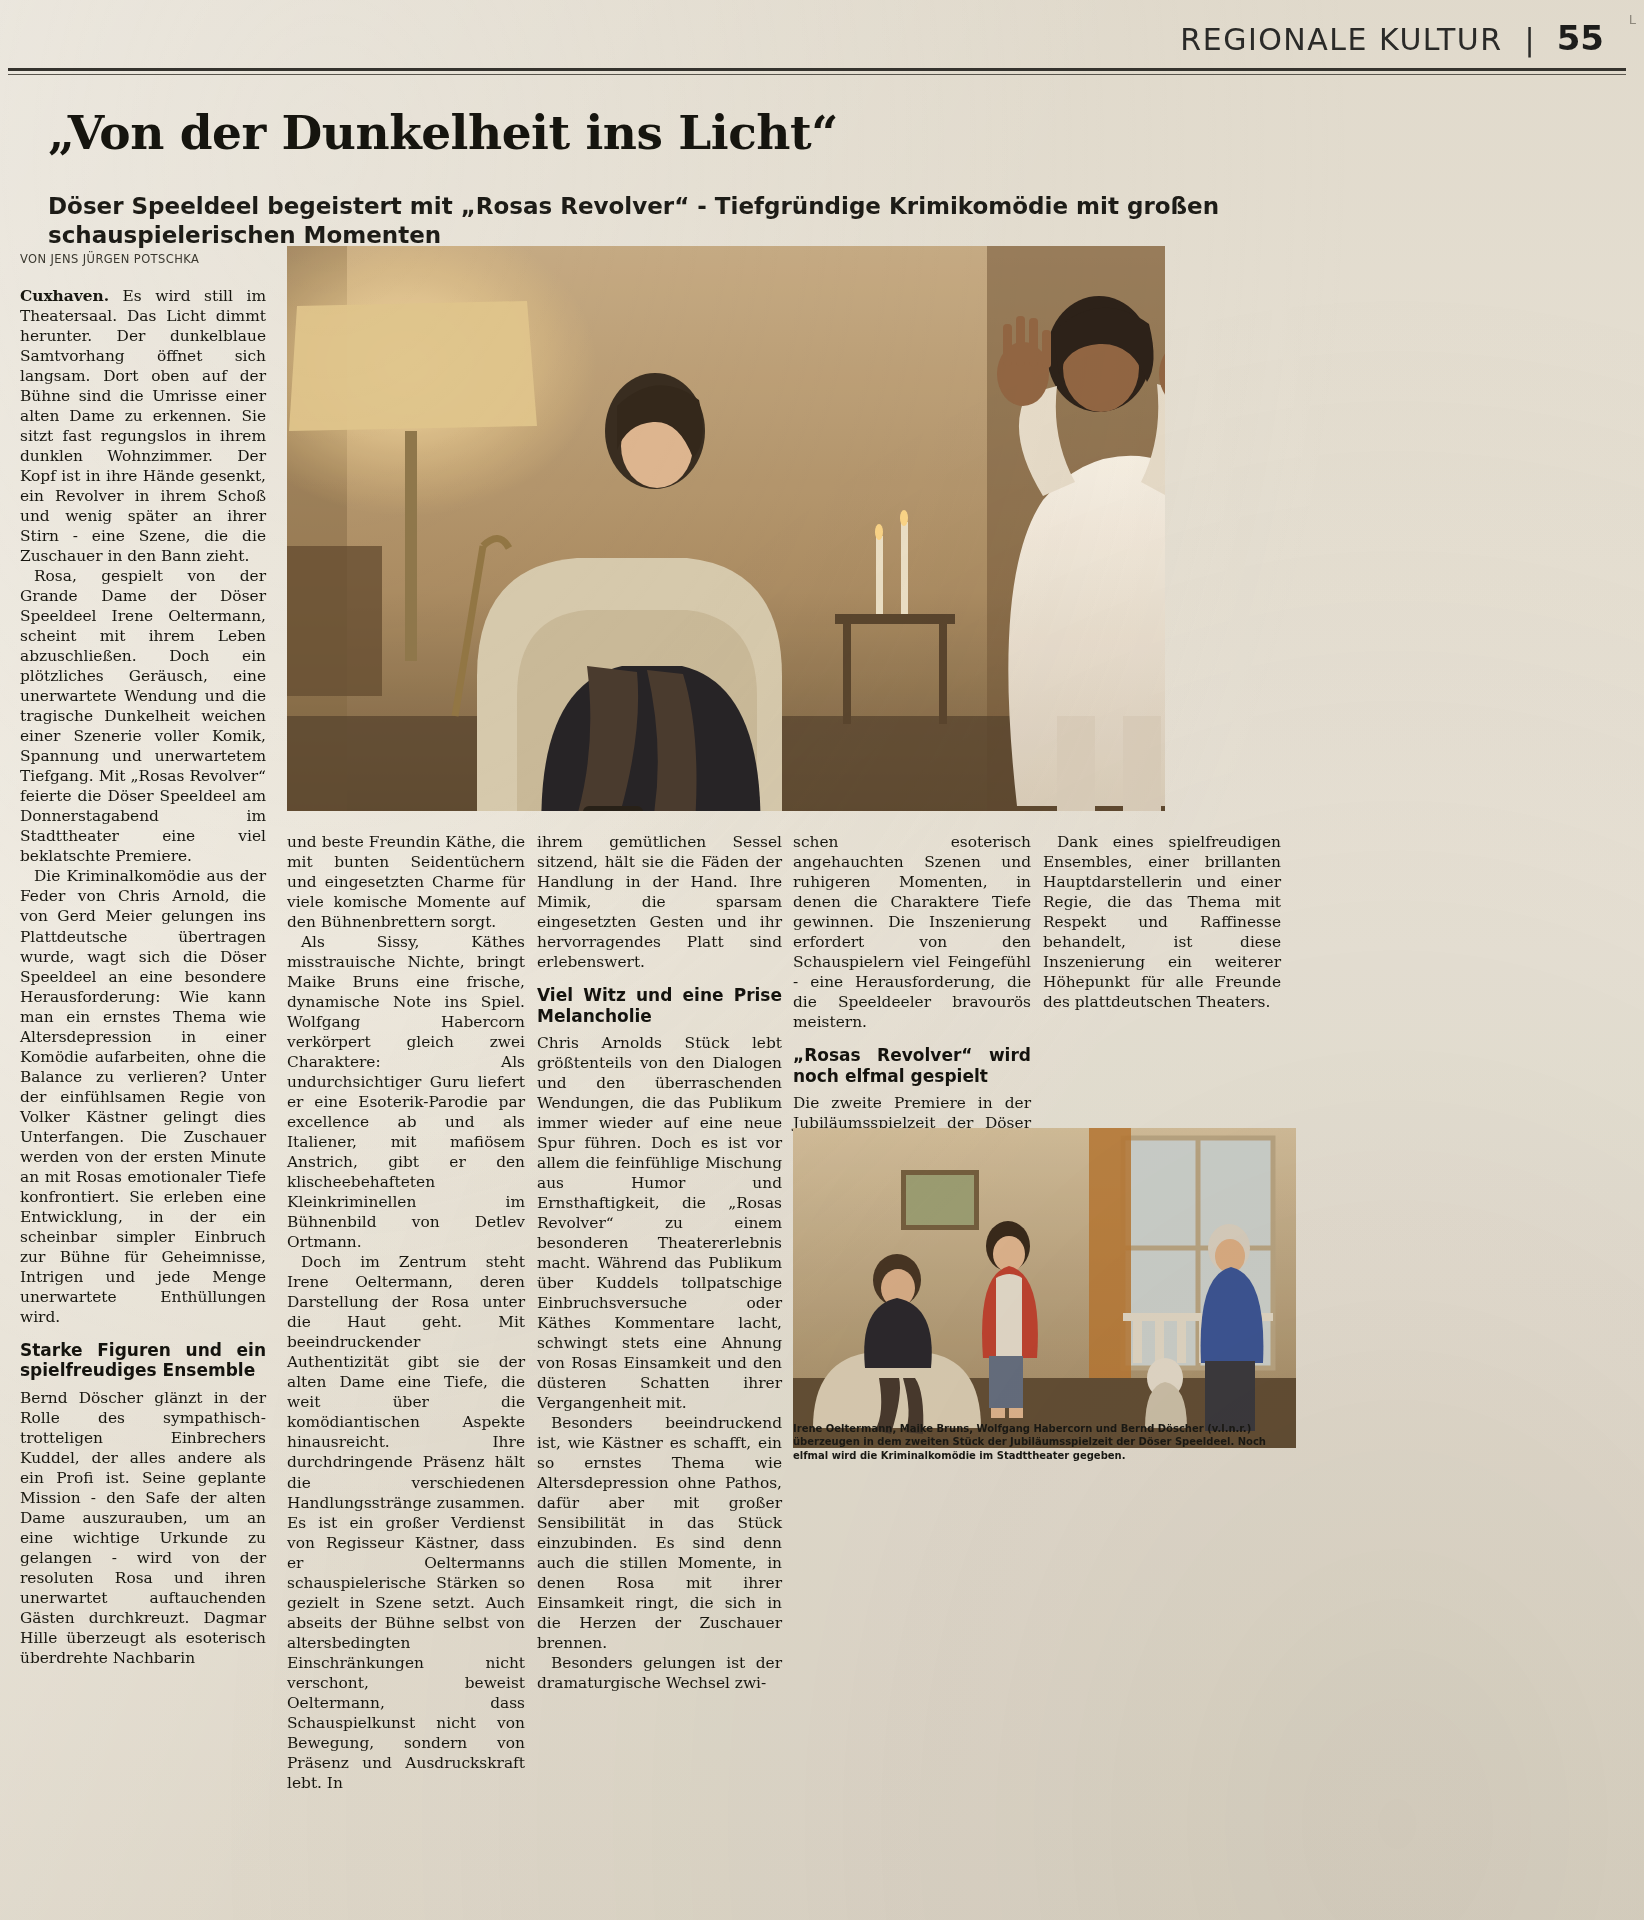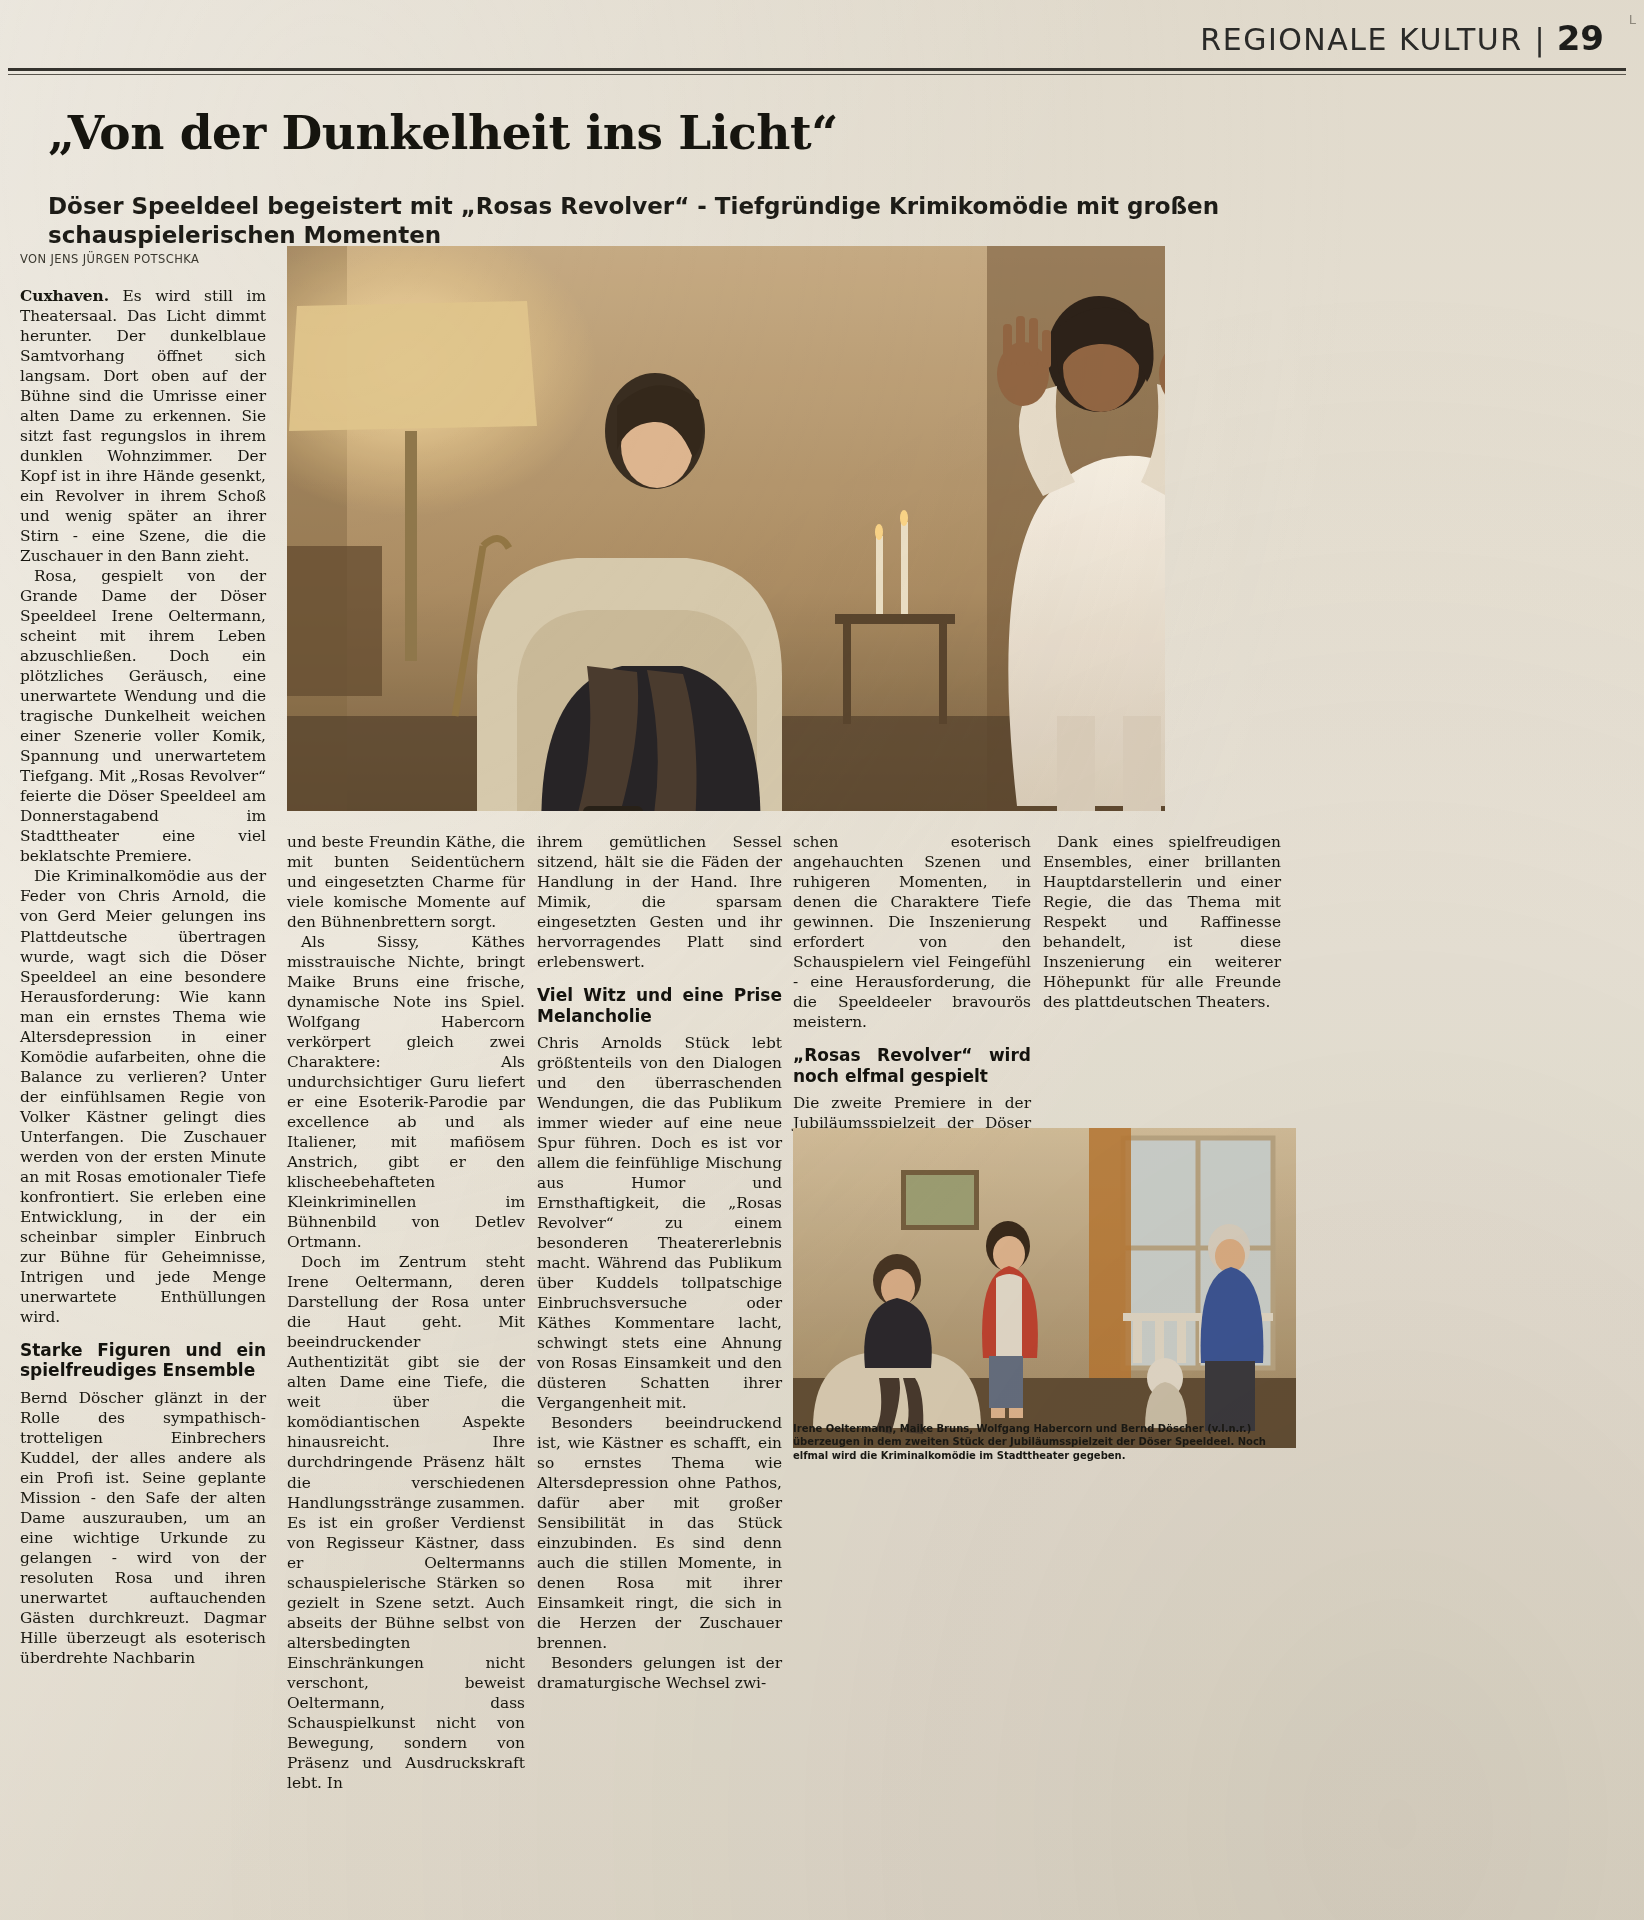--- a/index.html
+++ b/index.html
@@ -22,21 +22,21 @@
     overflow: hidden;
     box-sizing: border-box;
   }
   
   .masthead {
     position: absolute;
     top: 18px;
     right: 40px;
     display: flex;
     align-items: baseline;
-    gap: 10px;
+    gap: 20px;
     font-family: "DejaVu Sans", sans-serif;
   }
   .masthead .section {
     font-size: 30px;
     letter-spacing: 1.5px;
     color: #2a2a28;
     font-weight: 400;
   }
   .masthead .bar {
     font-size: 30px;
@@ -208,21 +208,21 @@
 </head>
 <body>
 
 <div class="page">
 
   <div class="corner-mark">L</div>
 
   <div class="masthead">
     <span class="section">REGIONALE KULTUR</span>
     <span class="bar">|</span>
-    <span class="pageno">29</span>
+    <span class="pageno">55</span>
   </div>
   <div class="rule-top"></div>
   <div class="rule-top2"></div>
 
   <div class="headline">„Von der Dunkelheit ins Licht“</div>
   <div class="subhead">Döser Speeldeel begeistert mit „Rosas Revolver“ - Tiefgründige Krimikomödie mit großen schauspielerischen Momenten</div>
   <div class="byline">VON JENS JÜRGEN POTSCHKA</div>
 
   <div class="photo-main">
     <svg width="878" height="565" viewBox="0 0 878 565" preserveAspectRatio="none">

